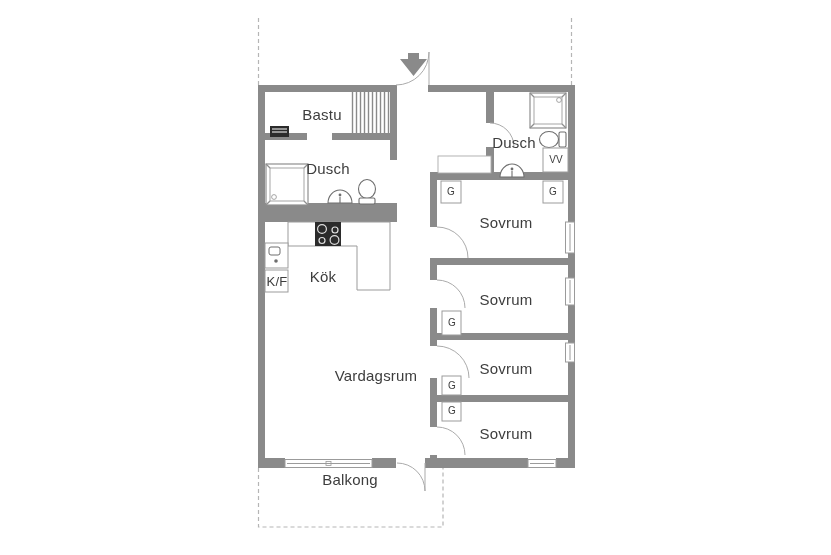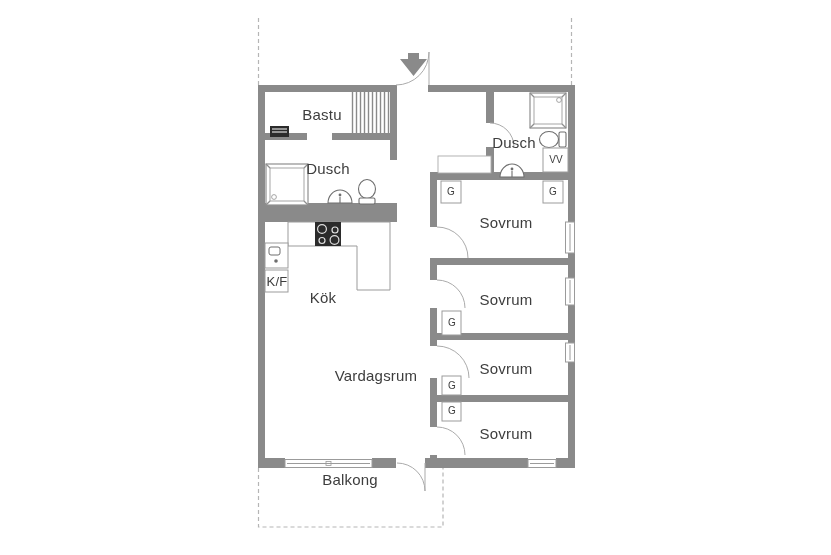--- a/index.html
+++ b/index.html
@@ -197,21 +197,21 @@
       <rect x="543" y="181" width="20" height="22"></rect>
       <rect x="442" y="311" width="19" height="24"></rect>
       <rect x="442" y="376" width="19" height="19"></rect>
       <rect x="442" y="402" width="19" height="19"></rect>
     </g>
   </svg>
 
   <span class="lbl" style="left:322px;top:114px">Bastu</span>
   <span class="lbl" style="left:328px;top:168px">Dusch</span>
   <span class="lbl" style="left:514px;top:142px">Dusch</span>
-  <span class="lbl" style="left:323px;top:297px">Kök</span>
+  <span class="lbl" style="left:323px;top:276px">Kök</span>
   <span class="lbl" style="left:376px;top:375px">Vardagsrum</span>
   <span class="lbl" style="left:506px;top:222px">Sovrum</span>
   <span class="lbl" style="left:506px;top:299px">Sovrum</span>
   <span class="lbl" style="left:506px;top:368px">Sovrum</span>
   <span class="lbl" style="left:506px;top:433px">Sovrum</span>
   <span class="lbl" style="left:350px;top:479px">Balkong</span>
 
   <span class="lbl tiny" style="left:277px;top:281px">K/F</span>
   <span class="lbl small" style="left:556px;top:160px">VV</span>
 

